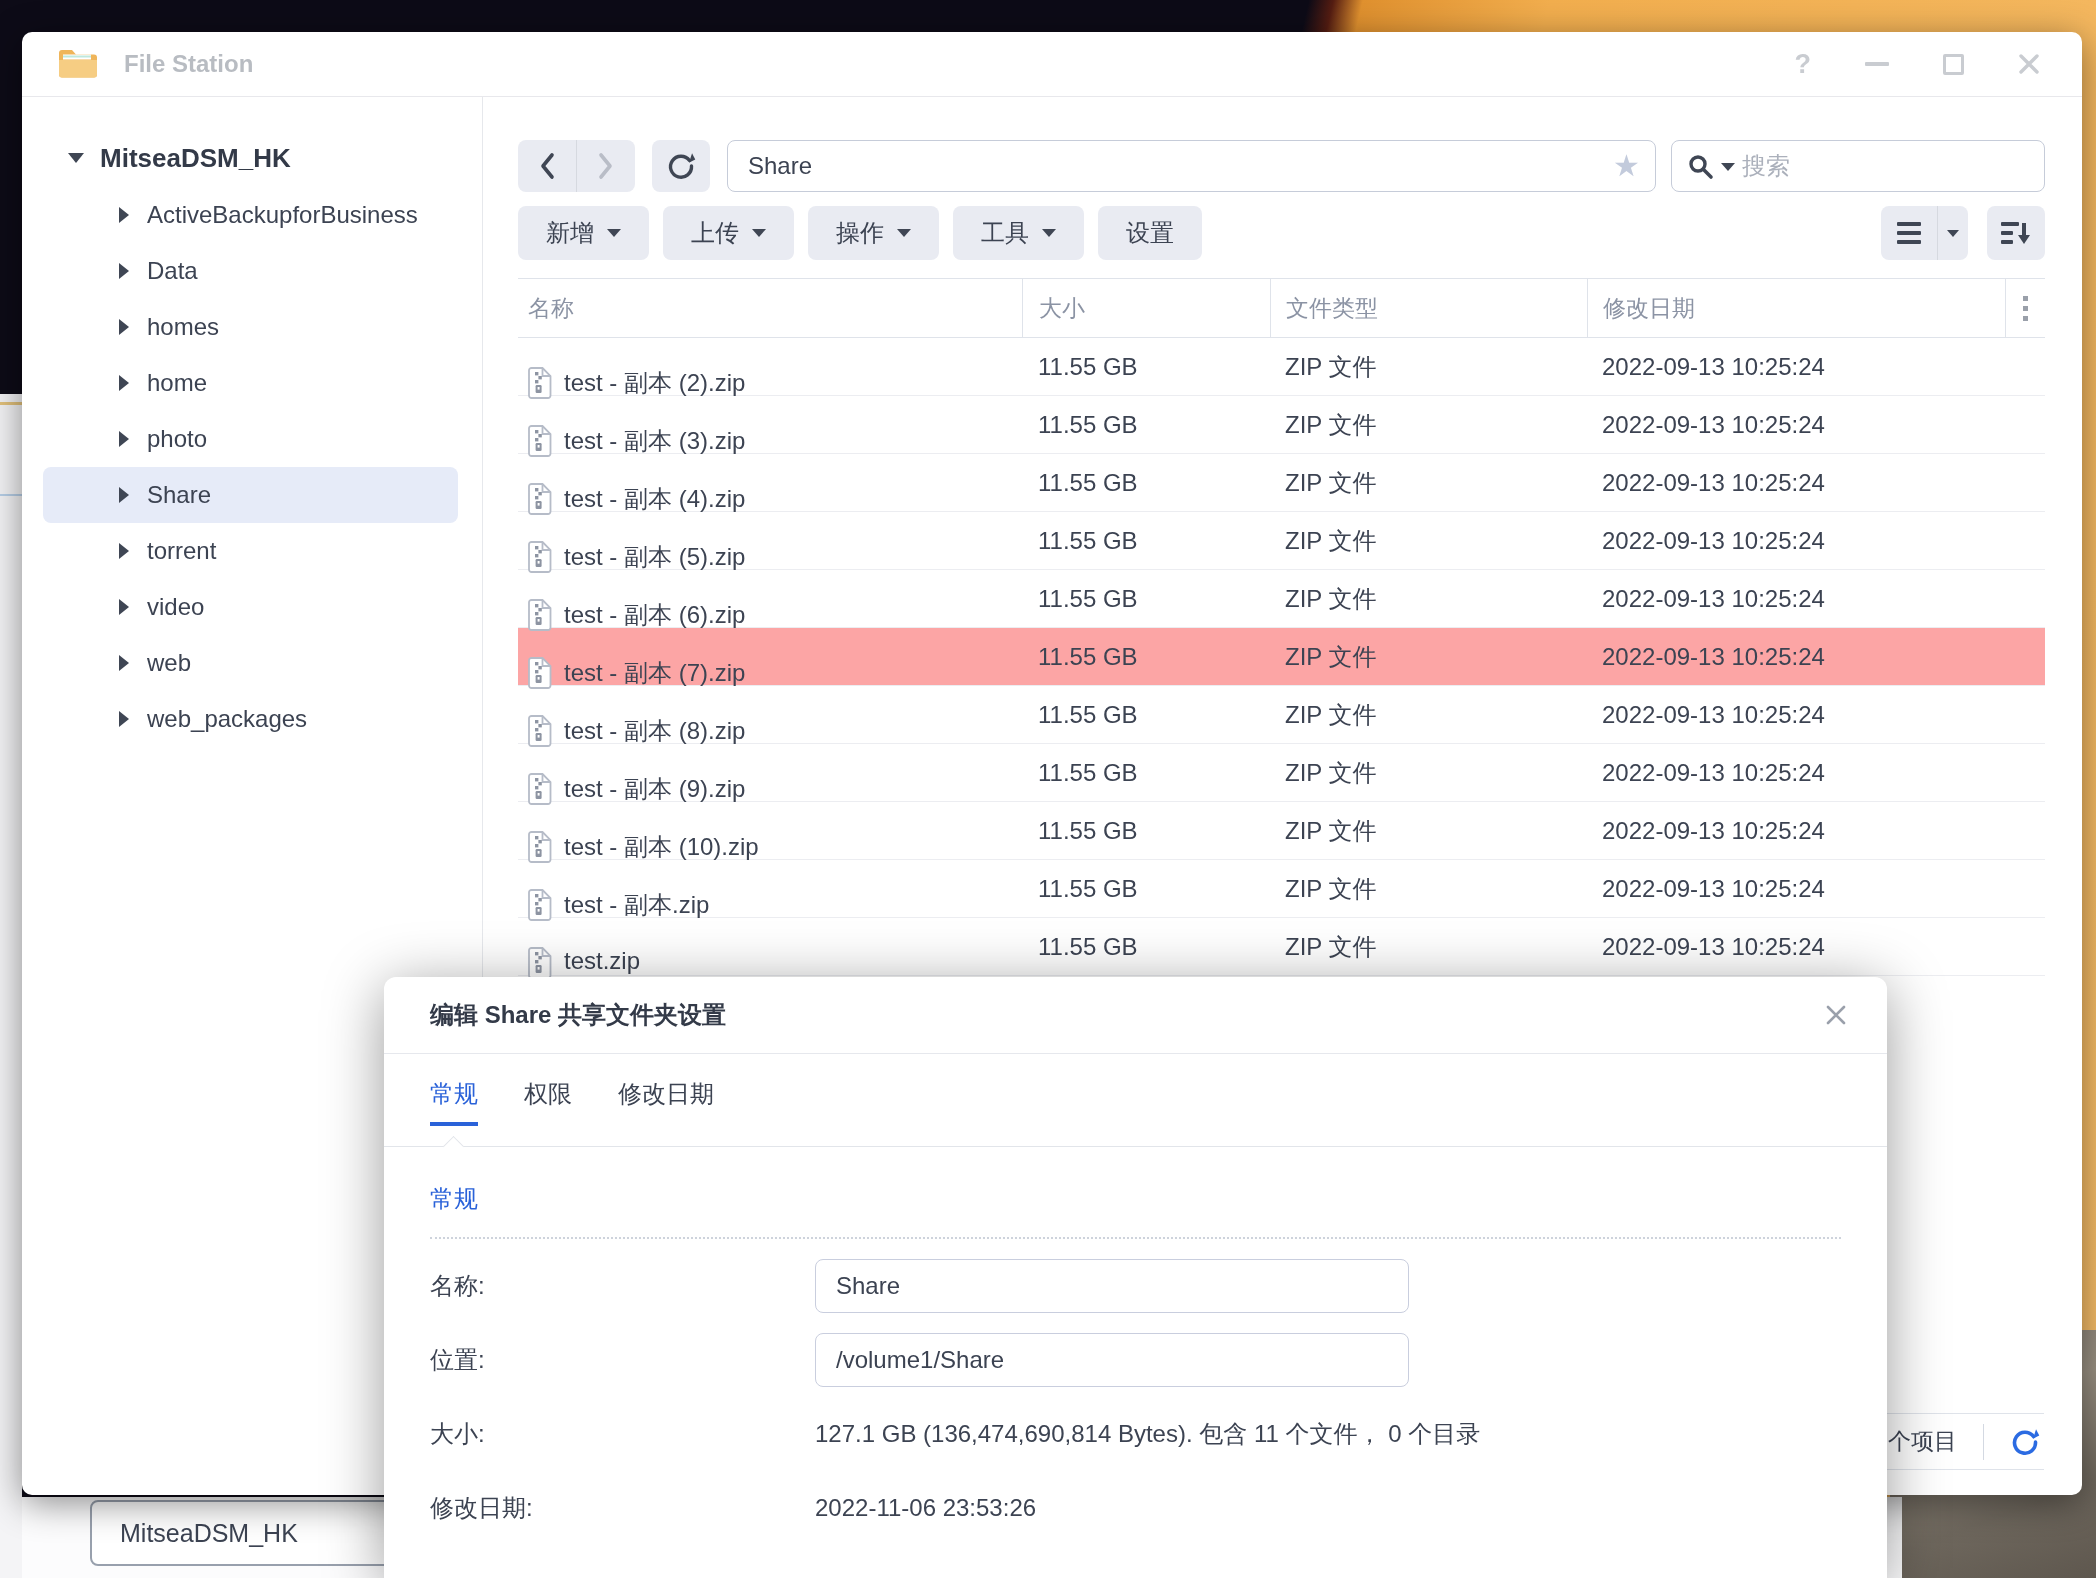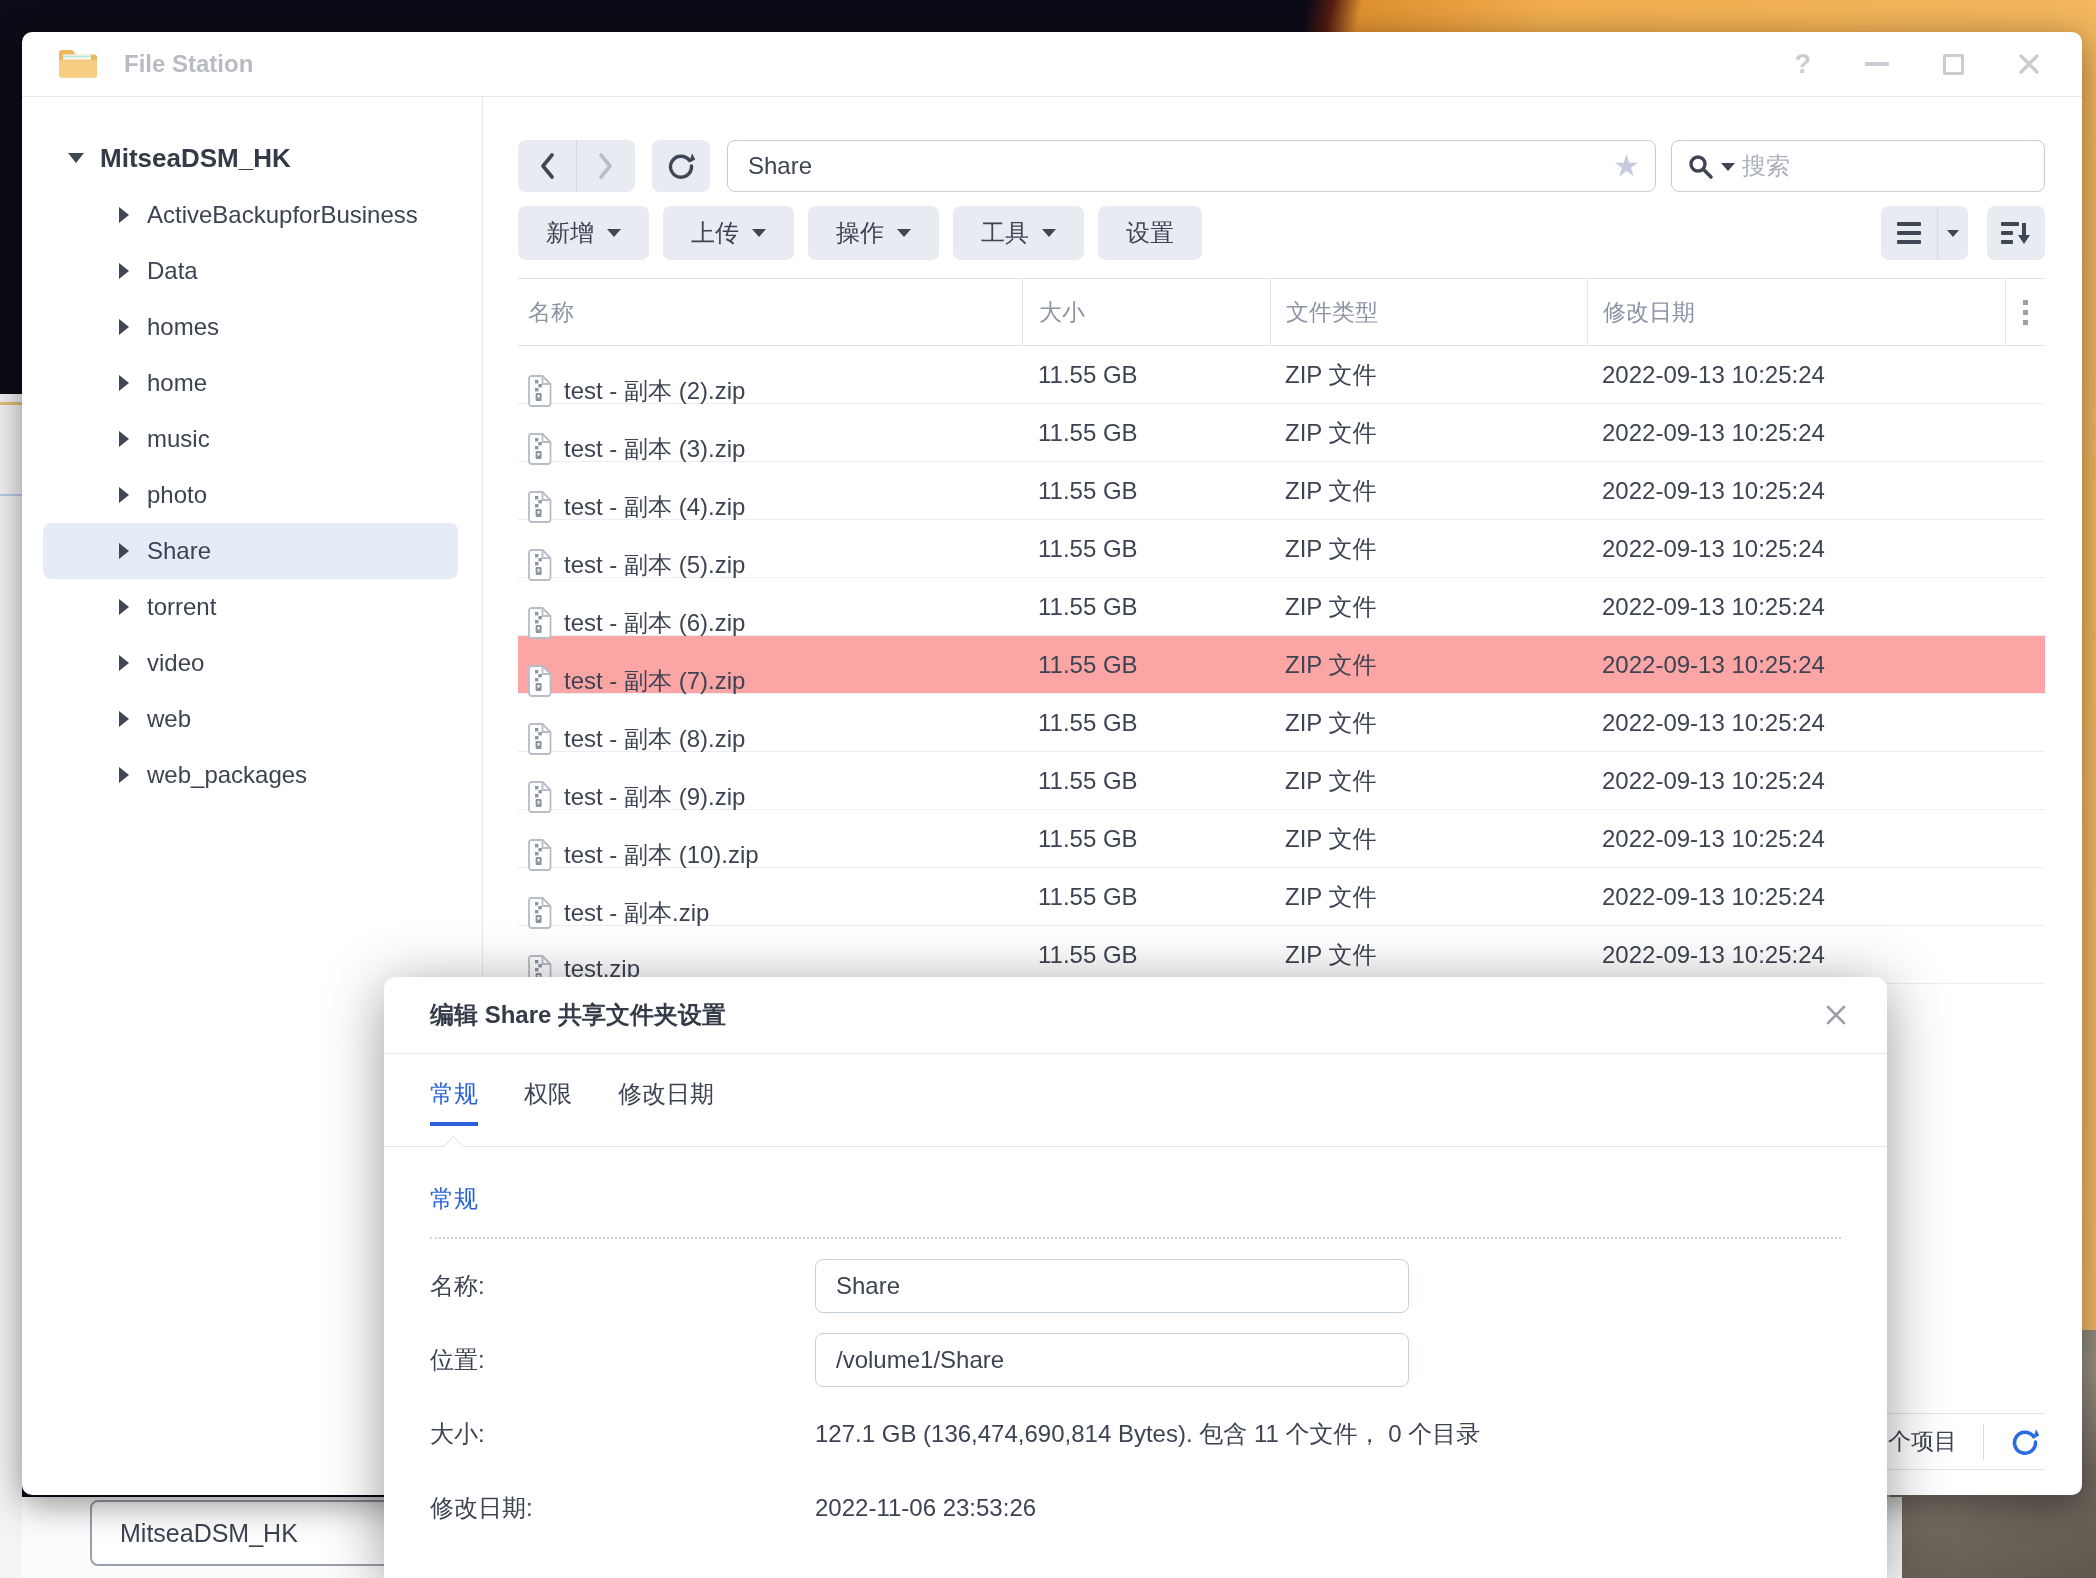--- a/index.html
+++ b/index.html
@@ -74,21 +74,21 @@
   .view-main { width:56px; display:flex; align-items:center; justify-content:center; height:100%; }
   .view-sep { width:1px; height:100%; background:#d6d9e0; }
   .view-caret { width:30px; display:flex; align-items:center; justify-content:center; height:100%; }
   .sort-btn { width:58px; height:54px; margin-left:19px; background:#e9ebf2; border-radius:8px;
     display:flex; align-items:center; justify-content:center; }
   .hamburger { display:flex; flex-direction:column; gap:5px; }
   .hamburger div { width:24px; height:4px; background:#3f4654; border-radius:1px; }
 
   
   .ftable { margin-top:18px; }
-  .thead { display:flex; align-items:stretch; height:68px; border-top:1px solid #dfe3ea; border-bottom:1px solid #dfe3ea;
+  .thead { display:flex; align-items:stretch; height:60px; border-top:1px solid #dfe3ea; border-bottom:1px solid #dfe3ea;
     color:#8b93a4; font-size:23px; }
   .thead .cell { display:flex; align-items:center; }
   .cell.c-name { width:504px; padding-left:10px; flex:none; }
   .cell.c-size { width:248px; padding-left:16px; flex:none; }
   .cell.c-type { width:317px; padding-left:15px; flex:none; }
   .cell.c-date { flex:1; padding-left:15px; }
   .cell.c-opts { width:40px; flex:none; display:flex; align-items:center; justify-content:center; }
   .thead .c-size,.thead .c-type,.thead .c-date,.thead .c-opts { border-left:1px solid #dfe3ea; }
   .dots-v { display:flex; flex-direction:column; gap:5px; }
   .dots-v div { width:5px; height:5px; background:#9aa0aa; }
@@ -181,24 +181,20 @@
           <div class="side-item">
             <span class="tri-right"></span>
             <span>homes</span>
           </div>
           <div class="side-item">
             <span class="tri-right"></span>
             <span>home</span>
           </div>
           <div class="side-item">
             <span class="tri-right"></span>
-            <span>music</span>
-          </div>
-          <div class="side-item">
-            <span class="tri-right"></span>
             <span>photo</span>
           </div>
           <div class="side-item selected">
             <span class="tri-right"></span>
             <span>Share</span>
           </div>
           <div class="side-item">
             <span class="tri-right"></span>
             <span>torrent</span>
           </div>

